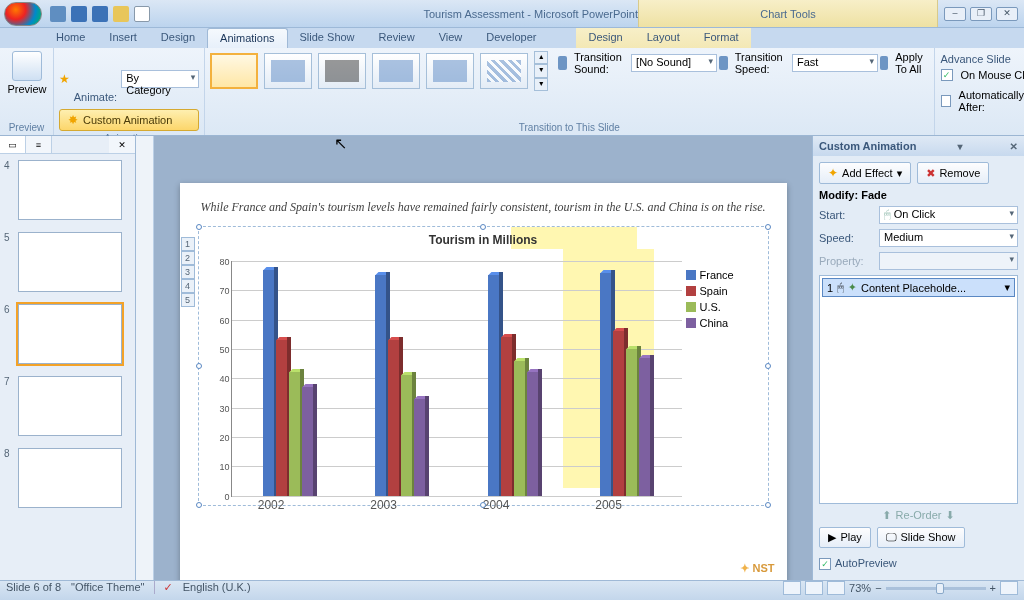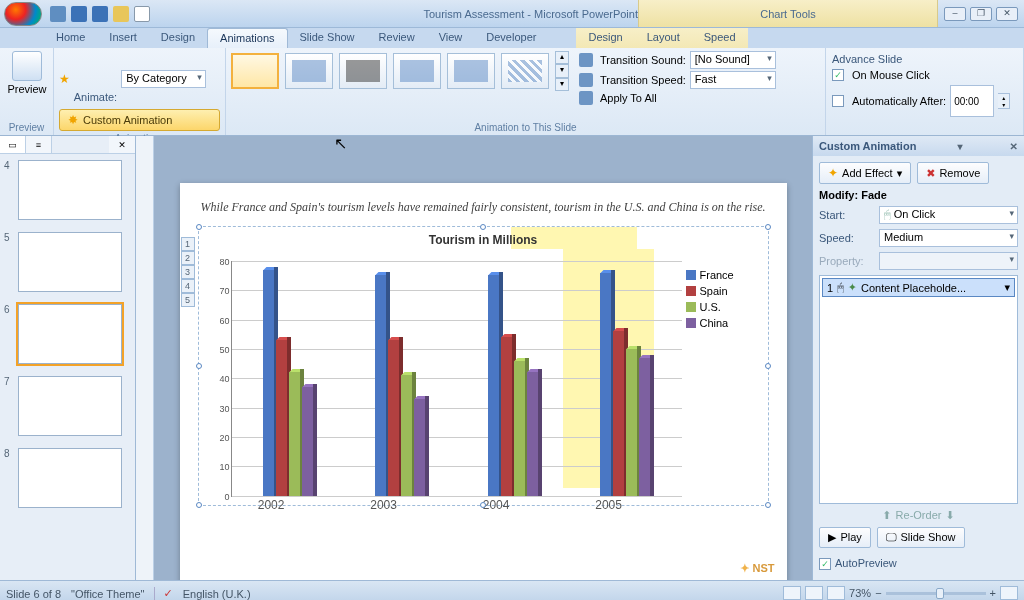--- a/index.html
+++ b/index.html
@@ -33,21 +33,21 @@
   .ddl::after { content:"▾"; position:absolute; right:3px; top:1px; font-size:9px; color:#567;}
   .custom-anim-btn { background: linear-gradient(#feefb0,#fcd66b); border:1px solid #d5a931; border-radius:3px; padding:3px 8px; display:flex; align-items:center; gap:5px; color:#4a3b09;}
   .star { color:#f0a400; font-size:12px;}
 
   .trans-gallery { display:flex; gap:6px; align-items:center;}
   .trans-thumb { width:48px; height:36px; border:1px solid #a5bfd9; background:linear-gradient(#fff,#e3ecf6); position:relative;}
   .trans-thumb.sel { border:2px solid #f3b13e; background:linear-gradient(#fff8e3,#ffe7a6);}
   .trans-thumb .inner{ position:absolute; left:6px; top:6px; right:6px; bottom:6px; background:#5a88c3; opacity:.5;}
   .gallery-scroll { width:14px; height:40px; display:flex; flex-direction:column;}
   .gallery-scroll div { flex:1; border:1px solid #a5bfd9; background:#e8f0f9; font-size:8px; text-align:center;}
-  .trans-opts { display:flex; flex-direction:column; gap:2px;}
+  .trans-opts { display:flex; flex-direction:row; gap:2px;}
   .tiny-ic { width:14px;height:14px; display:inline-block; vertical-align:middle; margin-right:3px; background:#6d95c4; border-radius:2px;}
   .adv-slide { padding-left:6px;}
   .chk { width:12px;height:12px; border:1px solid #7a99bc; display:inline-block; vertical-align:middle; background:#fff; margin-right:4px; text-align:center; line-height:10px; font-size:9px; color:#3b6;}
   .numspin { border:1px solid #a9c0dc; background:#fff; width:44px; height:32px; display:inline-flex; align-items:center; padding:0 3px; font-size:10px;}
   .numspin-btns { width:12px; height:16px; border:1px solid #a9c0dc; border-left:none; display:inline-flex; flex-direction:column;}
   .numspin-btns div{flex:1; font-size:6px; text-align:center; background:#e8f0f9;}
 
   
   .workarea { display:flex; height:444px; background:#a3bdd9;}
   .thumb-pane { width:136px; background:#e7eef7; border-right:1px solid #9fb9d6; overflow-y:auto; }
@@ -97,21 +97,21 @@
   .tp-btn { border:1px solid #9fbbd9; background:linear-gradient(#fdfdfe,#e6eef8); padding:3px 8px; border-radius:2px; display:flex; align-items:center; gap:4px;}
   .tp-label { color:#3a577a;}
   .tp-field { display:flex; align-items:center; gap:4px;}
   .tp-field .ddl { flex:1;}
   .anim-list { flex:1; border:1px solid #9fbbd9; background:#fff; min-height:120px;}
   .anim-list-item { background:#cbe0fb; border:1px solid #5a88c3; margin:2px; padding:2px 4px; display:flex; align-items:center; gap:4px; font-size:10px;}
   .reorder { display:flex; justify-content:center; gap:4px; font-size:10px; color:#8aa;}
   .auto-chk { padding:4px 0; color:#3a577a;}
 
   
-  .statusbar { height:20px; background:linear-gradient(#d9e6f3,#c3d6eb); border-top:1px solid #9fb9d6; display:flex; align-items:flex-end; padding:0 6px; font-size:10px; color:#456; gap:10px;}
+  .statusbar { height:20px; background:linear-gradient(#d9e6f3,#c3d6eb); border-top:1px solid #9fb9d6; display:flex; align-items:flex-start; padding:0 6px; font-size:10px; color:#456; gap:10px;}
   .status-right { margin-left:auto; display:flex; gap:4px; align-items:center;}
   .view-btn { width:18px;height:14px; border:1px solid #9fbbd9; background:#eef4fb;}
   .zoom-track { width:100px; height:3px; background:#aac1db; position:relative;}
   .zoom-thumb { position:absolute; left:50%; top:-4px; width:8px;height:11px; background:#e8f0f9; border:1px solid #8aa9c9; border-radius:2px;}
 
   .cursor { position:absolute; pointer-events:none; font-size:16px; color:#000;}
 </style>
 </head>
 <body>
 
@@ -138,21 +138,21 @@
   <div class="tab">Insert</div>
   <div class="tab">Design</div>
   <div class="tab active">Animations</div>
   <div class="tab">Slide Show</div>
   <div class="tab">Review</div>
   <div class="tab">View</div>
   <div class="tab">Developer</div>
   <div style="width:28px;"></div>
   <div class="tab ctx">Design</div>
   <div class="tab ctx">Layout</div>
-  <div class="tab ctx">Speed</div>
+  <div class="tab ctx">Format</div>
 </div>
 
 <div class="ribbon">
   <div class="group" style="width:54px;">
     <div class="big-btn">
       <div class="ic"></div>
       <span>Preview</span>
     </div>
     <div class="group-label">Preview</div>
   </div>
@@ -205,21 +205,21 @@
             <span class="tiny-ic"></span>
             <span>Transition Speed:</span> 
             <div class="ddl" style="min-width:86px;">Fast</div>
           </div>
         <div class="anim-row">
             <span class="tiny-ic"></span>
             <span>Apply To All</span>
           </div>
       </div>
     </div>
-    <div class="group-label">Animation to This Slide</div>
+    <div class="group-label">Transition to This Slide</div>
   </div>
   <div class="group adv-slide" style="width:198px;">
     <div style="display:flex;flex-direction:column;gap:4px;padding-top:2px;">
       <div style="color:#3a577a;">Advance Slide</div>
       <div class="anim-row">
           <span class="chk">✓</span>
           <span>On Mouse Click</span>
         </div>
       <div class="anim-row">
           <span class="chk"></span>

